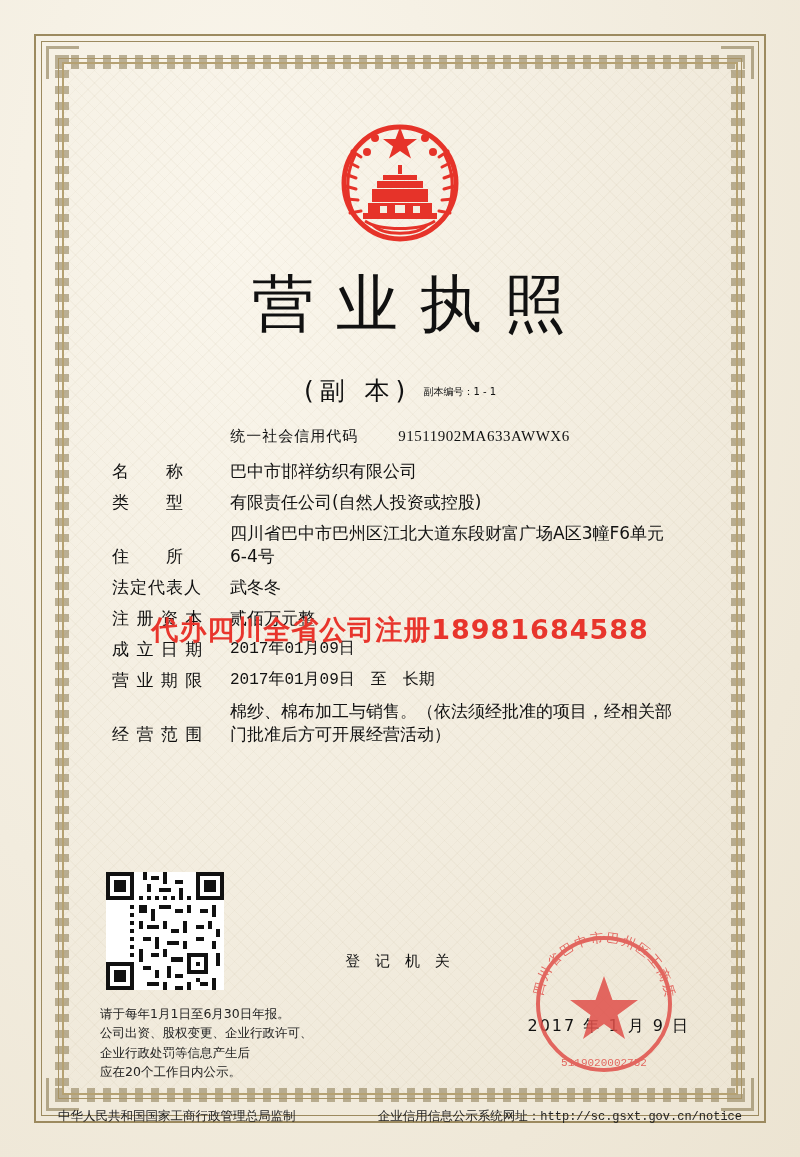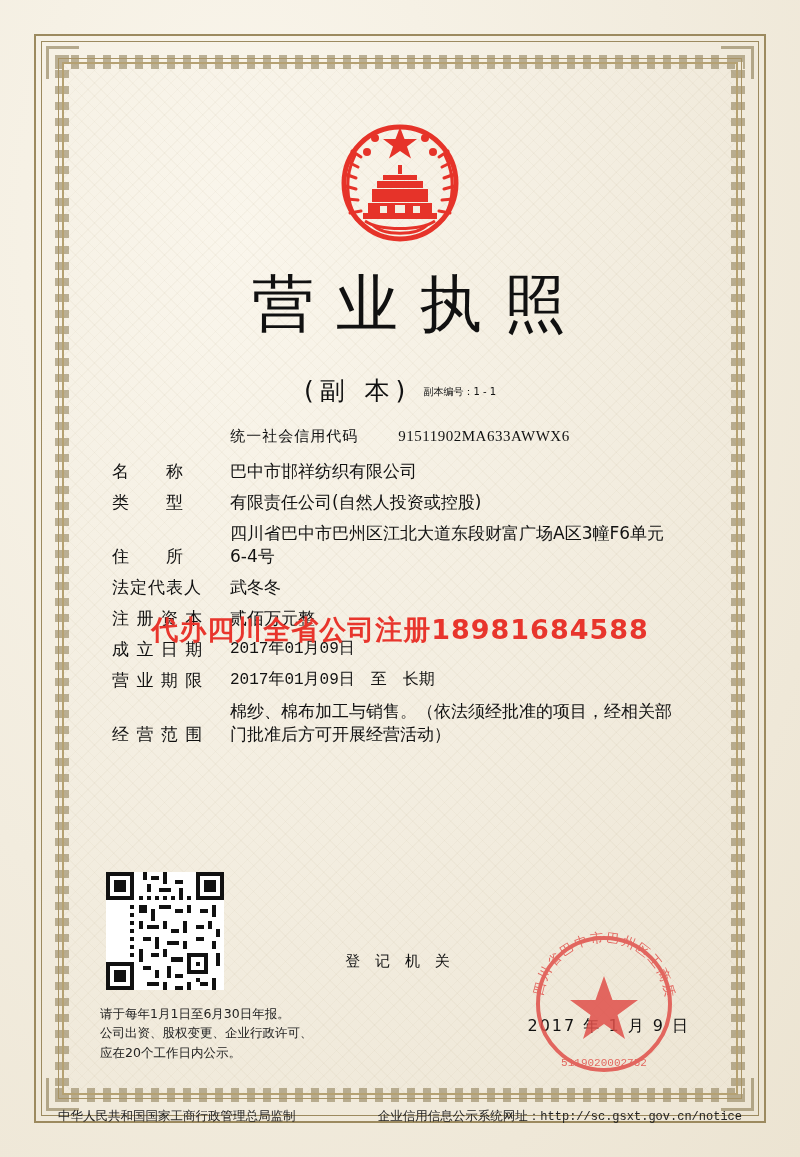--- a/index.html
+++ b/index.html
@@ -488,20 +488,21 @@
       <text font-size="13" fill="#e0504a" font-family="'DejaVu Sans','Liberation Sans',sans-serif" letter-spacing="2.2">
         <textPath href="#sealArcText" startOffset="4%">四川省巴中市巴州区工商质量技术监督管理局</textPath>
       </text>
       <text x="84" y="146" font-size="11" fill="#e0504a" text-anchor="middle" font-family="'Liberation Mono','DejaVu Sans Mono',monospace">5119020002752</text>
     </svg>
   </div>
 
   <div class="notes">
     <div>请于每年1月1日至6月30日年报。</div>
     <div>公司出资、股权变更、企业行政许可、</div>
+    <div>企业行政处罚等信息产生后</div>
     <div>应在20个工作日内公示。</div>
   </div>
 
   <div class="footer">
     <div>中华人民共和国国家工商行政管理总局监制</div>
     <div>
       <span>企业信用信息公示系统网址：</span><span class="url">http://sc.gsxt.gov.cn/notice</span>
     </div>
   </div>
 

